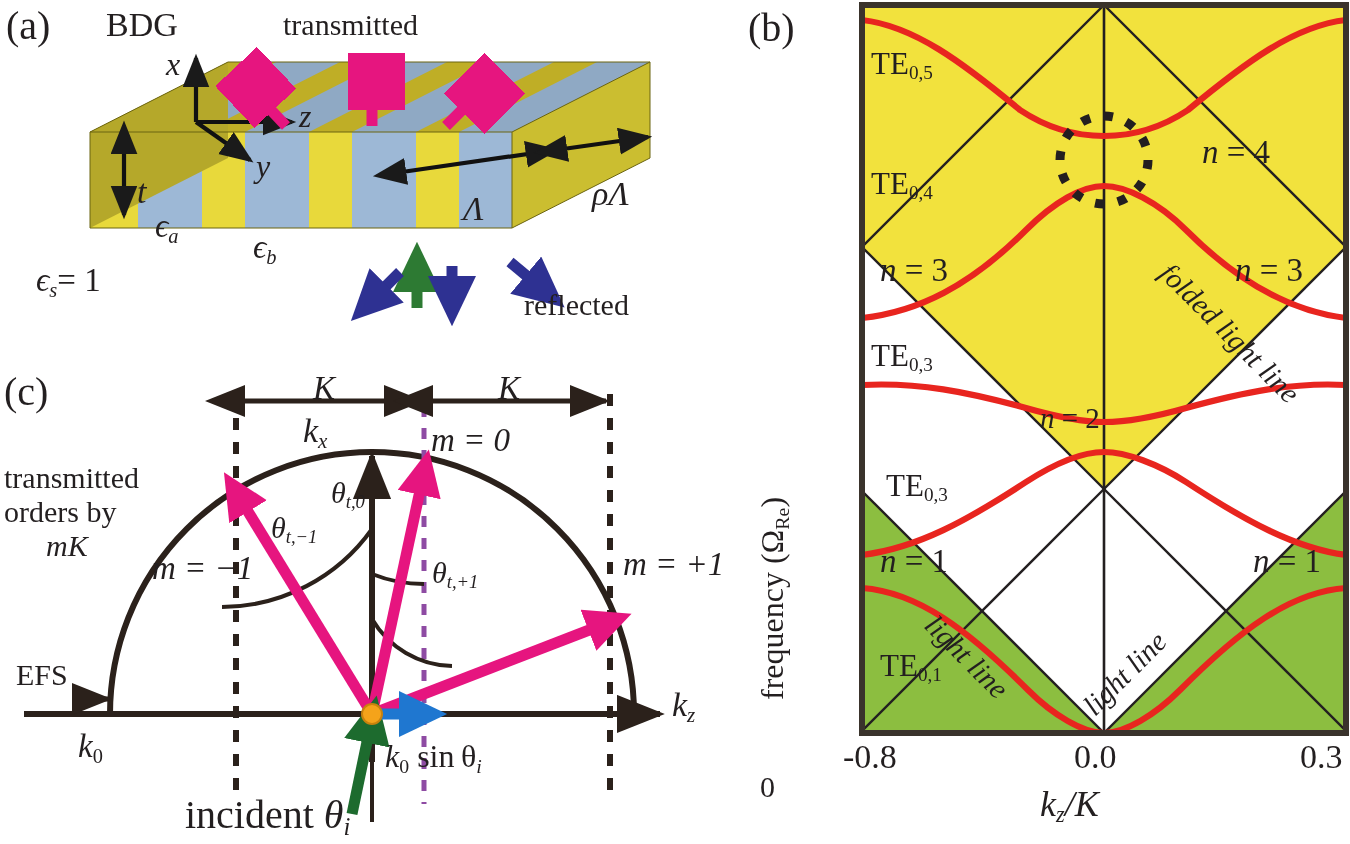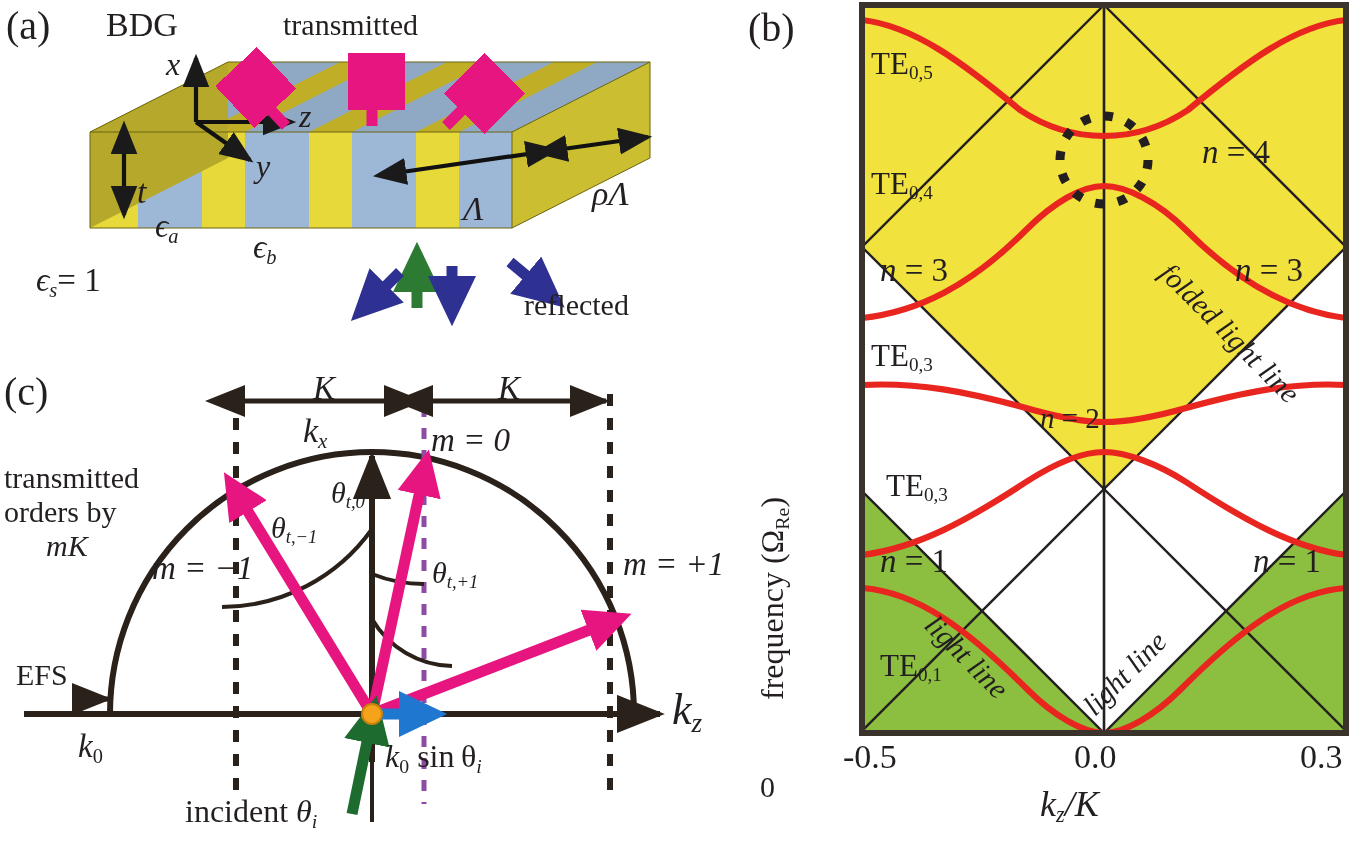--- a/index.html
+++ b/index.html
@@ -190,21 +190,21 @@
 </svg>
 
 <div class="lbl" style="left:748px;top:8px;font-size:40px;">(b)</div>
 
 <div class="lbl rot90" style="left:756px;top:700px;font-size:32px;">
   <span>frequency (</span><span>Ω</span><span class="sub">Re</span><span>)</span>
 </div>
 
 <div class="lbl" style="left:760px;top:772px;font-size:30px;">0</div>
 
-<div class="lbl" style="left:843px;top:740px;font-size:34px;">-0.5</div>
+<div class="lbl" style="left:843px;top:740px;font-size:34px;">-0.8</div>
 <div class="lbl" style="left:1074px;top:740px;font-size:34px;">0.0</div>
 <div class="lbl" style="left:1300px;top:740px;font-size:34px;">0.3</div>
 
 <div class="lbl" style="left:1040px;top:786px;font-size:36px;">
   <span class="it">k</span><span class="subi">z</span><span class="it">/K</span>
 </div>
 
 <div class="lbl" style="left:880px;top:650px;font-size:31px;">
   <span>TE</span><span class="sub">0,1</span>
 </div>
@@ -315,21 +315,21 @@
 
 <div class="lbl" style="left:16px;top:660px;font-size:30px;">EFS</div>
 
 <div class="lbl" style="left:78px;top:730px;font-size:33px;">
   <span class="it">k</span><span class="sub">0</span>
 </div>
 
 <div class="lbl" style="left:303px;top:414px;font-size:34px;">
   <span class="it">k</span><span class="subi">x</span>
 </div>
-<div class="lbl" style="left:672px;top:688px;font-size:44px;">
+<div class="lbl" style="left:672px;top:688px;font-size:34px;">
   <span class="it">k</span><span class="subi">z</span>
 </div>
 
 <div class="lbl it" style="left:313px;top:372px;font-size:33px;">K</div>
 <div class="lbl it" style="left:498px;top:372px;font-size:33px;">K</div>
 
 <div class="lbl" style="left:431px;top:424px;font-size:33px;">
   <span class="it">m = 0</span>
 </div>
 <div class="lbl" style="left:152px;top:552px;font-size:33px;">
@@ -346,17 +346,17 @@
   <span class="it">θ</span><span class="subi">t,−1</span>
 </div>
 <div class="lbl" style="left:432px;top:558px;font-size:30px;">
   <span class="it">θ</span><span class="subi">t,+1</span>
 </div>
 
 <div class="lbl" style="left:385px;top:740px;font-size:32px;">
   <span class="it">k</span><span class="sub">0</span><span> sin θ</span><span class="subi">i</span>
 </div>
 
-<div class="lbl" style="left:185px;top:795px;font-size:32px;">
+<div class="lbl" style="left:185px;top:795px;font-size:40px;">
   <span>incident</span>&nbsp;<span class="it">θ</span><span class="subi">i</span>
 </div>
 
 </div>
 
 </body></html>

